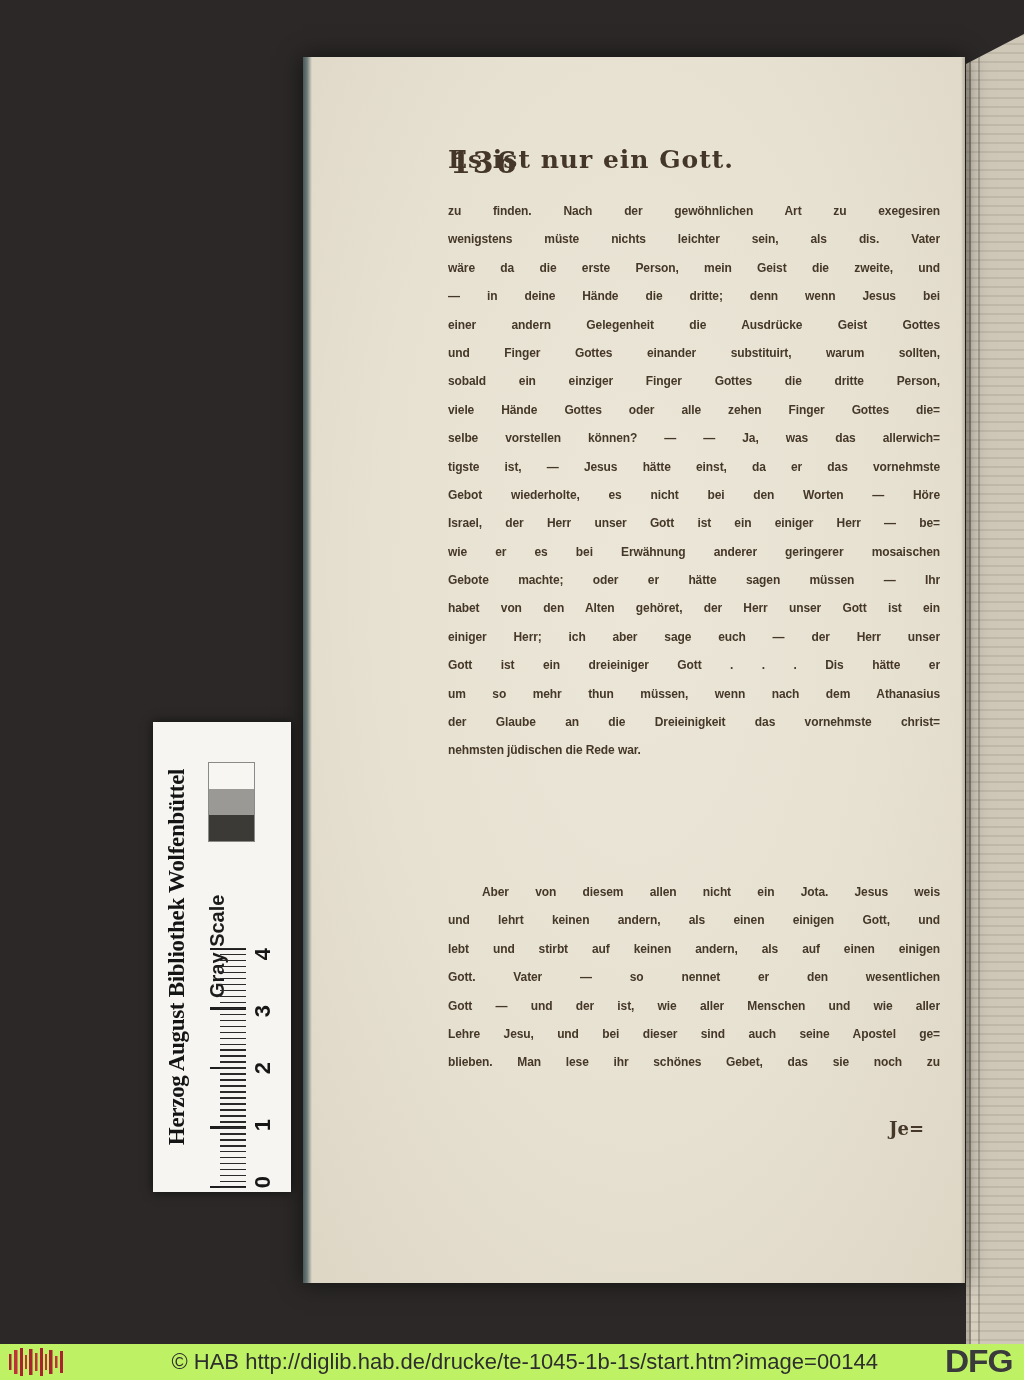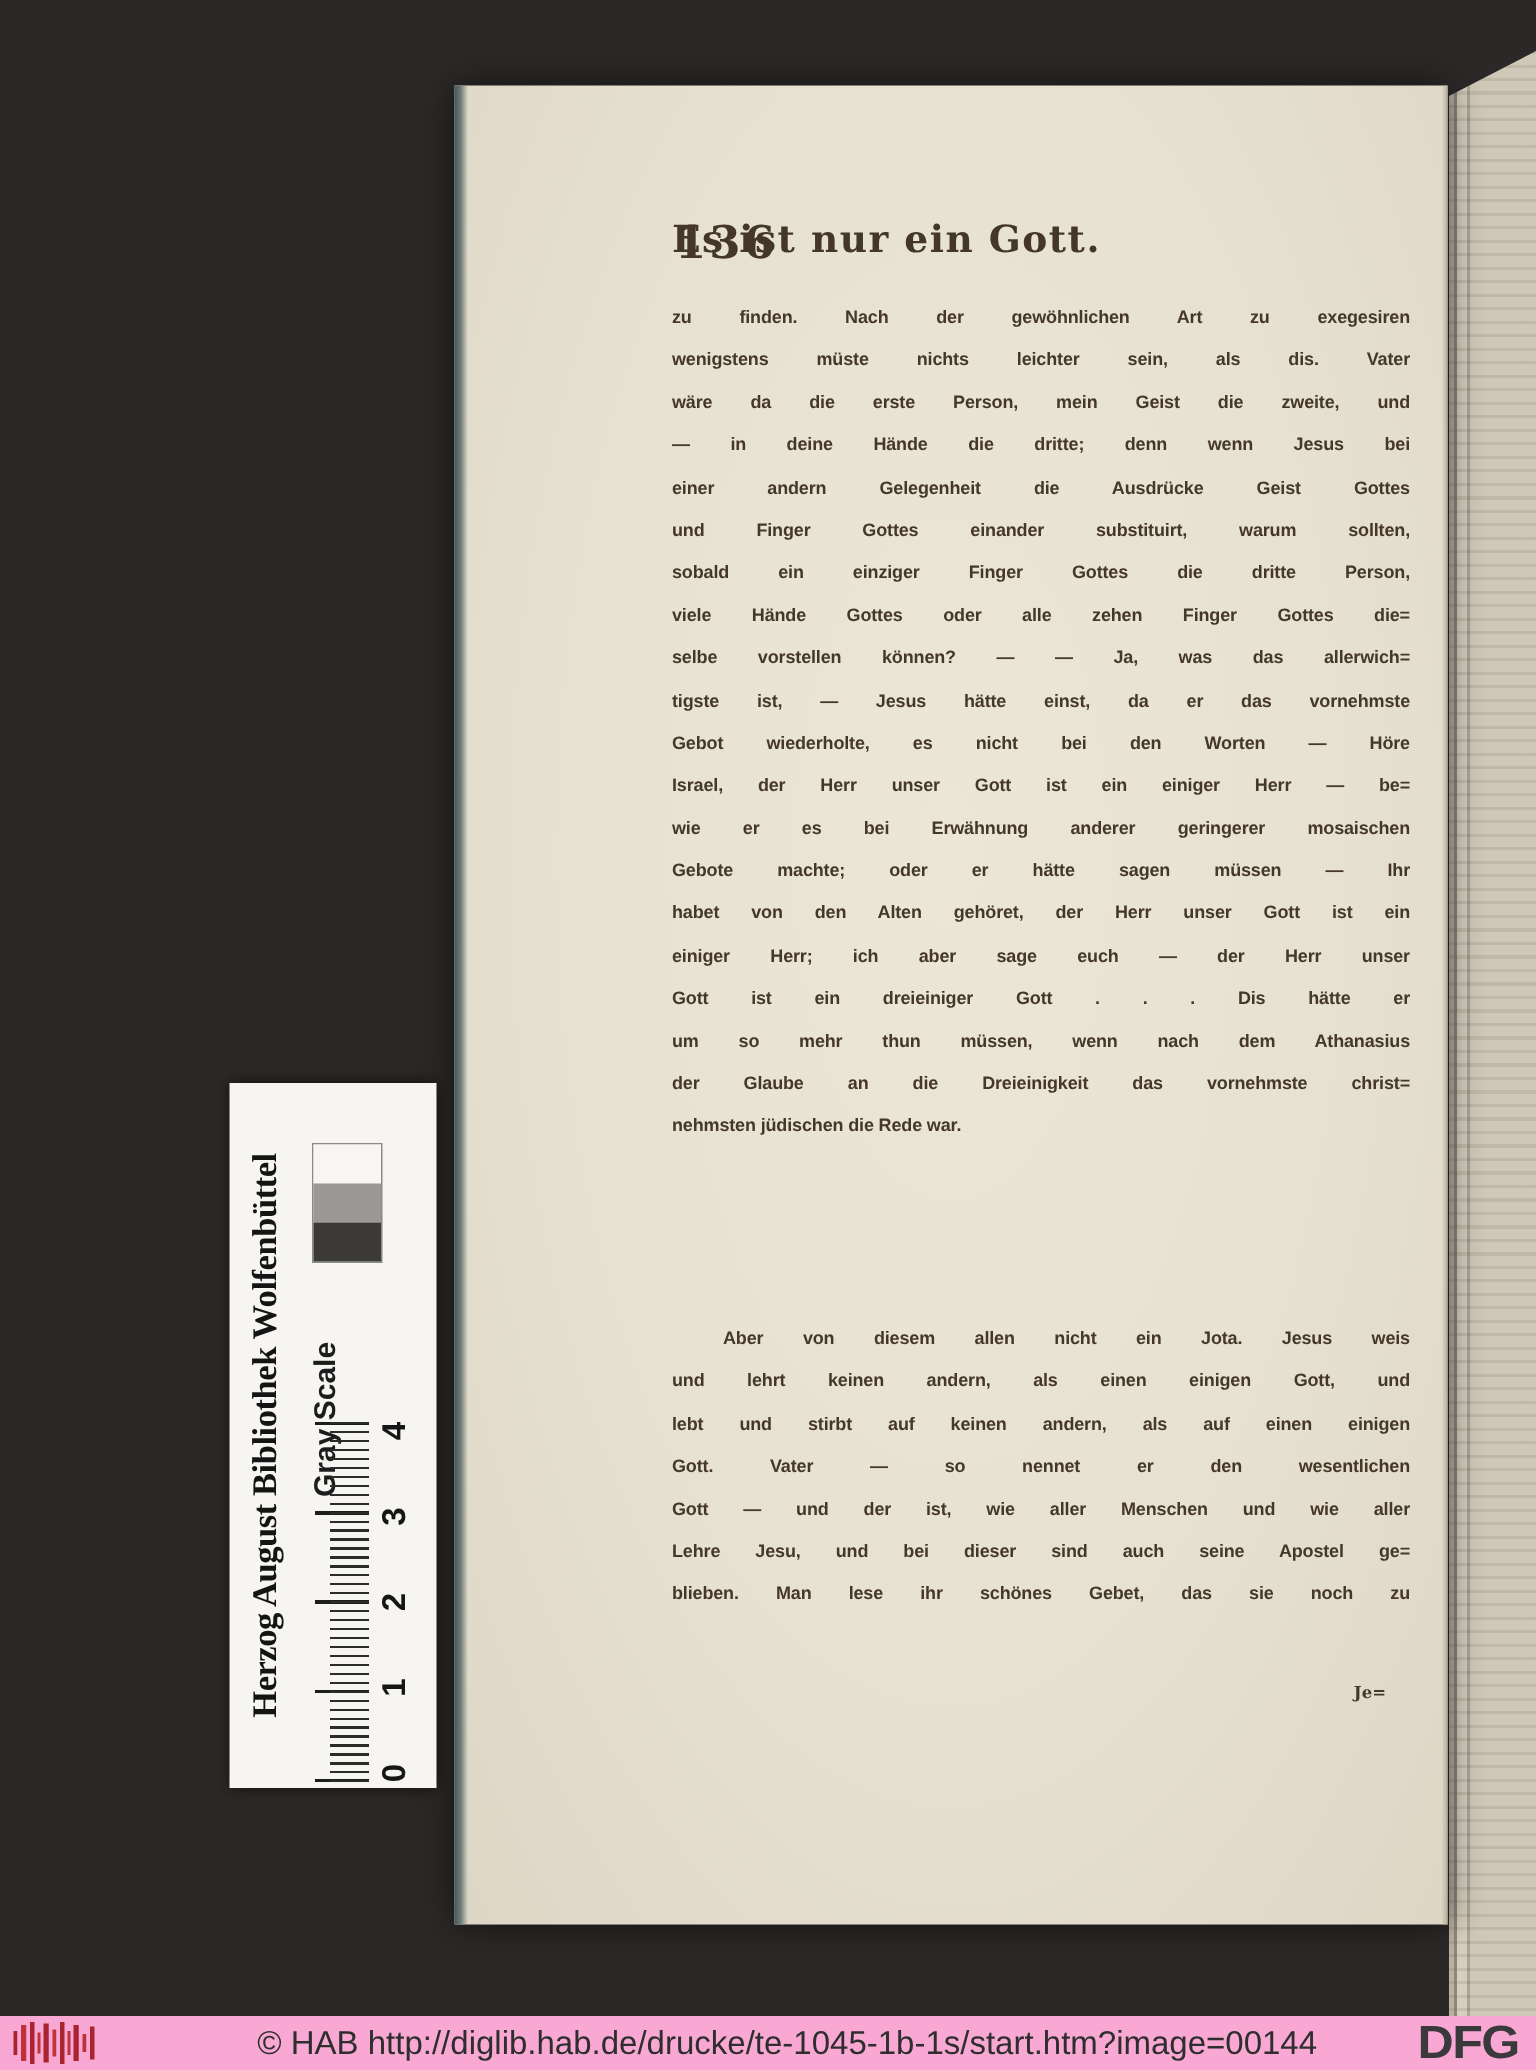--- a/index.html
+++ b/index.html
@@ -33,21 +33,21 @@
   .body-text{position:absolute;left:145px;width:492px;color:#463828;
     font-family:Liberation Sans, sans-serif;font-weight:700;font-size:12px;letter-spacing:-.1px;}
   .para-1{top:140px;}
   .para-2{top:821px;}
   .text-line{height:28.4px;line-height:28.4px;white-space:nowrap;
     text-align:justify;text-align-last:justify;overflow:visible;}
   .para-1 .text-line:last-child{text-align-last:left;}
   .para-2 .text-line:first-child{text-indent:34px;}
   .catchword-line{position:absolute;left:145px;top:1058px;width:492px;height:28px;
     line-height:28px;text-align:right;padding-right:16px;box-sizing:border-box;
-    color:#463828;font-family:"DejaVu Serif",serif;font-weight:700;font-size:11px;}
+    color:#463828;font-family:"DejaVu Serif",serif;font-weight:700;font-size:18px;}
 
   
   .ruler-card{position:absolute;left:153px;top:722px;width:138px;height:470px;
     background:#f6f5f1;box-shadow:0 0 10px rgba(0,0,0,.6);}
   .card-title{position:absolute;left:4px;top:468px;width:466px;height:40px;
     transform:rotate(-90deg);transform-origin:0 0;
     font-family:"Liberation Serif",serif;font-weight:700;font-size:23px;letter-spacing:-.3px;
     color:#141414;text-align:center;line-height:40px;white-space:nowrap;}
   .gray-patches{position:absolute;left:55px;top:40px;width:47px;height:80px;
     display:flex;flex-direction:column;border:1px solid #8a8a88;box-sizing:border-box;}
@@ -60,21 +60,21 @@
   .ticks-mm{position:absolute;left:10px;top:0;width:26px;height:240px;
     background:repeating-linear-gradient(to bottom,#2b2b2b 0 1.5px,rgba(0,0,0,0) 1.5px 5.97px);}
   .ticks-cm{position:absolute;left:0;top:0;width:36px;height:240px;
     background:repeating-linear-gradient(to bottom,#1d1d1d 0 2.2px,rgba(0,0,0,0) 2.2px 59.5px);}
   .ruler-numbers{position:absolute;left:40px;top:-6px;width:26px;height:252px;
     display:flex;flex-direction:column;justify-content:space-between;}
   .ruler-number{transform:rotate(-90deg);font-family:"Liberation Sans",sans-serif;
     font-weight:600;font-size:22px;color:#161616;text-align:center;height:24px;line-height:24px;}
 
   
-  .footer-bar{position:absolute;left:0;top:1344px;width:1024px;height:36px;background:#f9a8d4;
+  .footer-bar{position:absolute;left:0;top:1344px;width:1024px;height:36px;background:#bef264;
     display:flex;align-items:center;}
   .hab-barcode{margin-left:8px;flex:0 0 auto;}
   .copyright-url{flex:1;text-align:center;padding-left:34px;
     font-family:"Liberation Sans",sans-serif;font-size:22px;color:#2e2e2e;letter-spacing:0;}
   .dfg-logo{flex:0 0 auto;margin-right:12px;font-family:"Liberation Sans",sans-serif;
     font-weight:900;font-size:31px;color:#3a393b;letter-spacing:-1px;transform:scaleX(1.08);
     transform-origin:right center;}
 </style>
 </head>
 <body>

